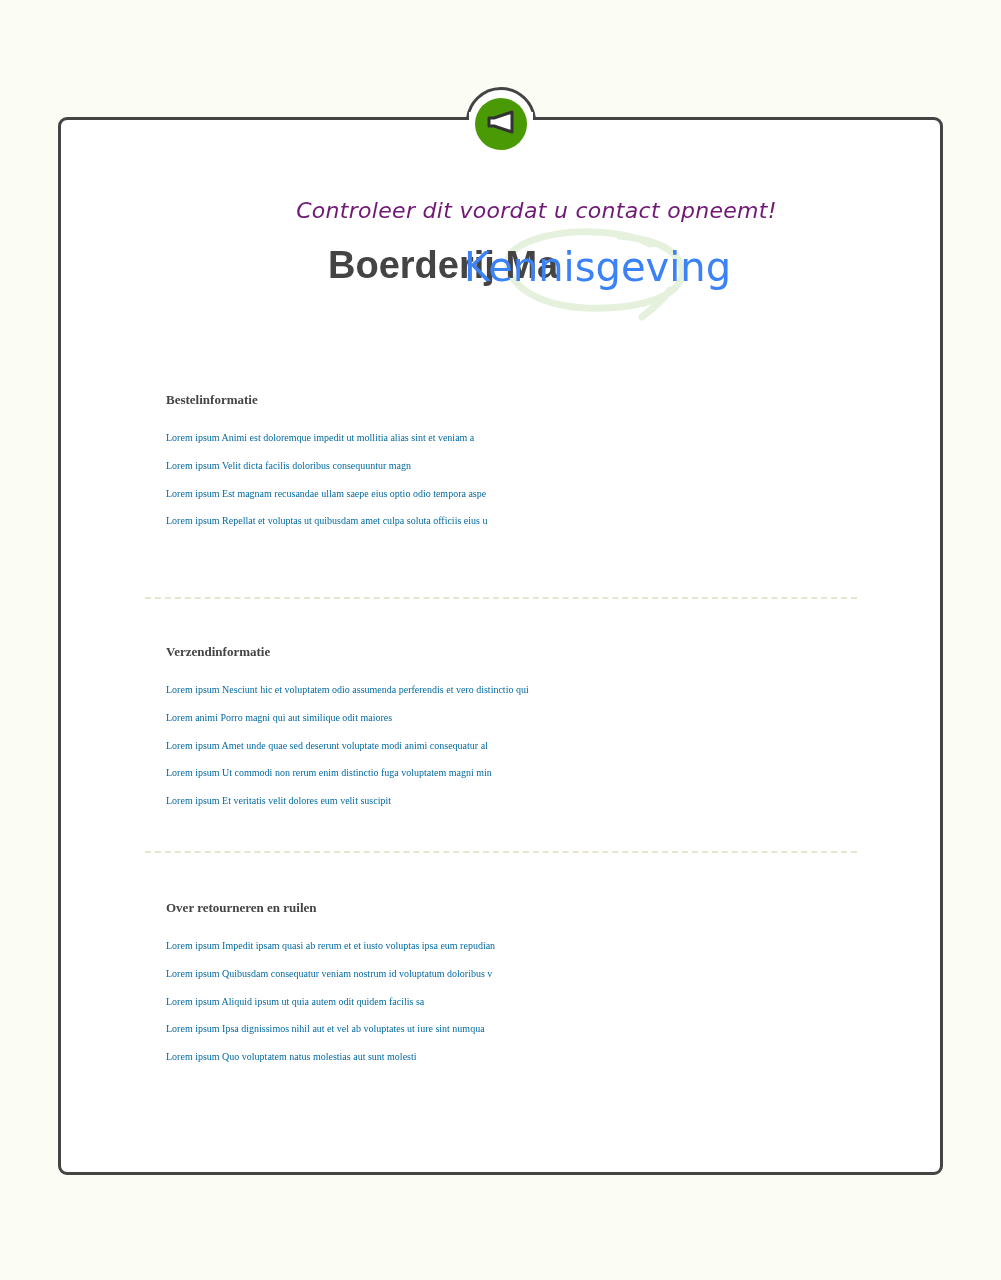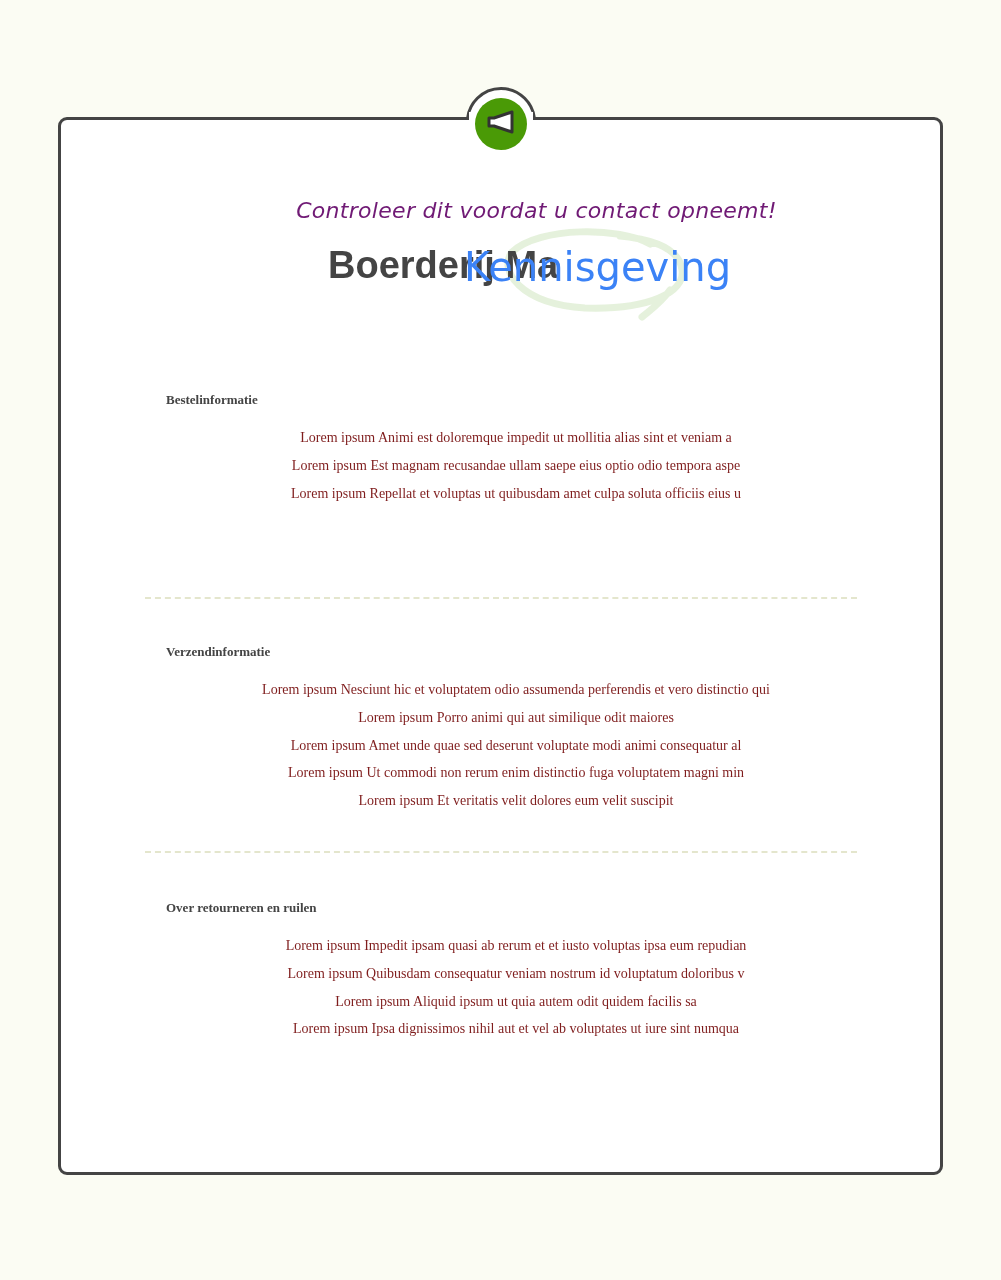--- a/index.html
+++ b/index.html
@@ -83,25 +83,24 @@
       font-family: Liberation Serif, serif;
     }
     .section-heading {
       font-size: 13px;
       font-weight: bold;
       color: #444444;
       margin-bottom: 16px;
       height: 16px;
     }
     .section-line {
-      font-size: 14px;
-      color: #7f1d1d;
+      font-size: 10px;
+      color: #0369a1;
       line-height: 27.8px;
       white-space: nowrap;
-      text-align: center;
     }
     .divider {
       position: absolute;
       left: 145px;
       width: 712px;
       height: 0;
       border-top: 2px dashed #e4e6cd;
     }
   </style>
 </head>
@@ -125,36 +124,38 @@
 </svg>
 
 <div class="title">
   <span class="title-main">Boerderij Ma</span>
   <span class="title-script">Kennisgeving</span>
 </div>
 
 <div class="section" style="top:392px;">
   <div class="section-heading">Bestelinformatie</div>
   <div class="section-line">Lorem ipsum Animi est doloremque impedit ut mollitia alias sint et veniam a</div>
+  <div class="section-line">Lorem ipsum Velit dicta facilis doloribus consequuntur magn</div>
   <div class="section-line">Lorem ipsum Est magnam recusandae ullam saepe eius optio odio tempora aspe</div>
   <div class="section-line">Lorem ipsum Repellat et voluptas ut quibusdam amet culpa soluta officiis eius u</div>
 </div>
 
 <div class="divider" style="top:597px;"></div>
 
 <div class="section" style="top:644px;">
   <div class="section-heading">Verzendinformatie</div>
   <div class="section-line">Lorem ipsum Nesciunt hic et voluptatem odio assumenda perferendis et vero distinctio qui</div>
-  <div class="section-line">Lorem ipsum Porro animi qui aut similique odit maiores</div>
+  <div class="section-line">Lorem animi Porro magni qui aut similique odit maiores</div>
   <div class="section-line">Lorem ipsum Amet unde quae sed deserunt voluptate modi animi consequatur al</div>
   <div class="section-line">Lorem ipsum Ut commodi non rerum enim distinctio fuga voluptatem magni min</div>
   <div class="section-line">Lorem ipsum Et veritatis velit dolores eum velit suscipit</div>
 </div>
 
 <div class="divider" style="top:851px;"></div>
 
 <div class="section" style="top:900px;">
   <div class="section-heading">Over retourneren en ruilen</div>
   <div class="section-line">Lorem ipsum Impedit ipsam quasi ab rerum et et iusto voluptas ipsa eum repudian</div>
   <div class="section-line">Lorem ipsum Quibusdam consequatur veniam nostrum id voluptatum doloribus v</div>
   <div class="section-line">Lorem ipsum Aliquid ipsum ut quia autem odit quidem facilis sa</div>
   <div class="section-line">Lorem ipsum Ipsa dignissimos nihil aut et vel ab voluptates ut iure sint numqua</div>
+  <div class="section-line">Lorem ipsum Quo voluptatem natus molestias aut sunt molesti</div>
 </div>
 
 </body></html>

